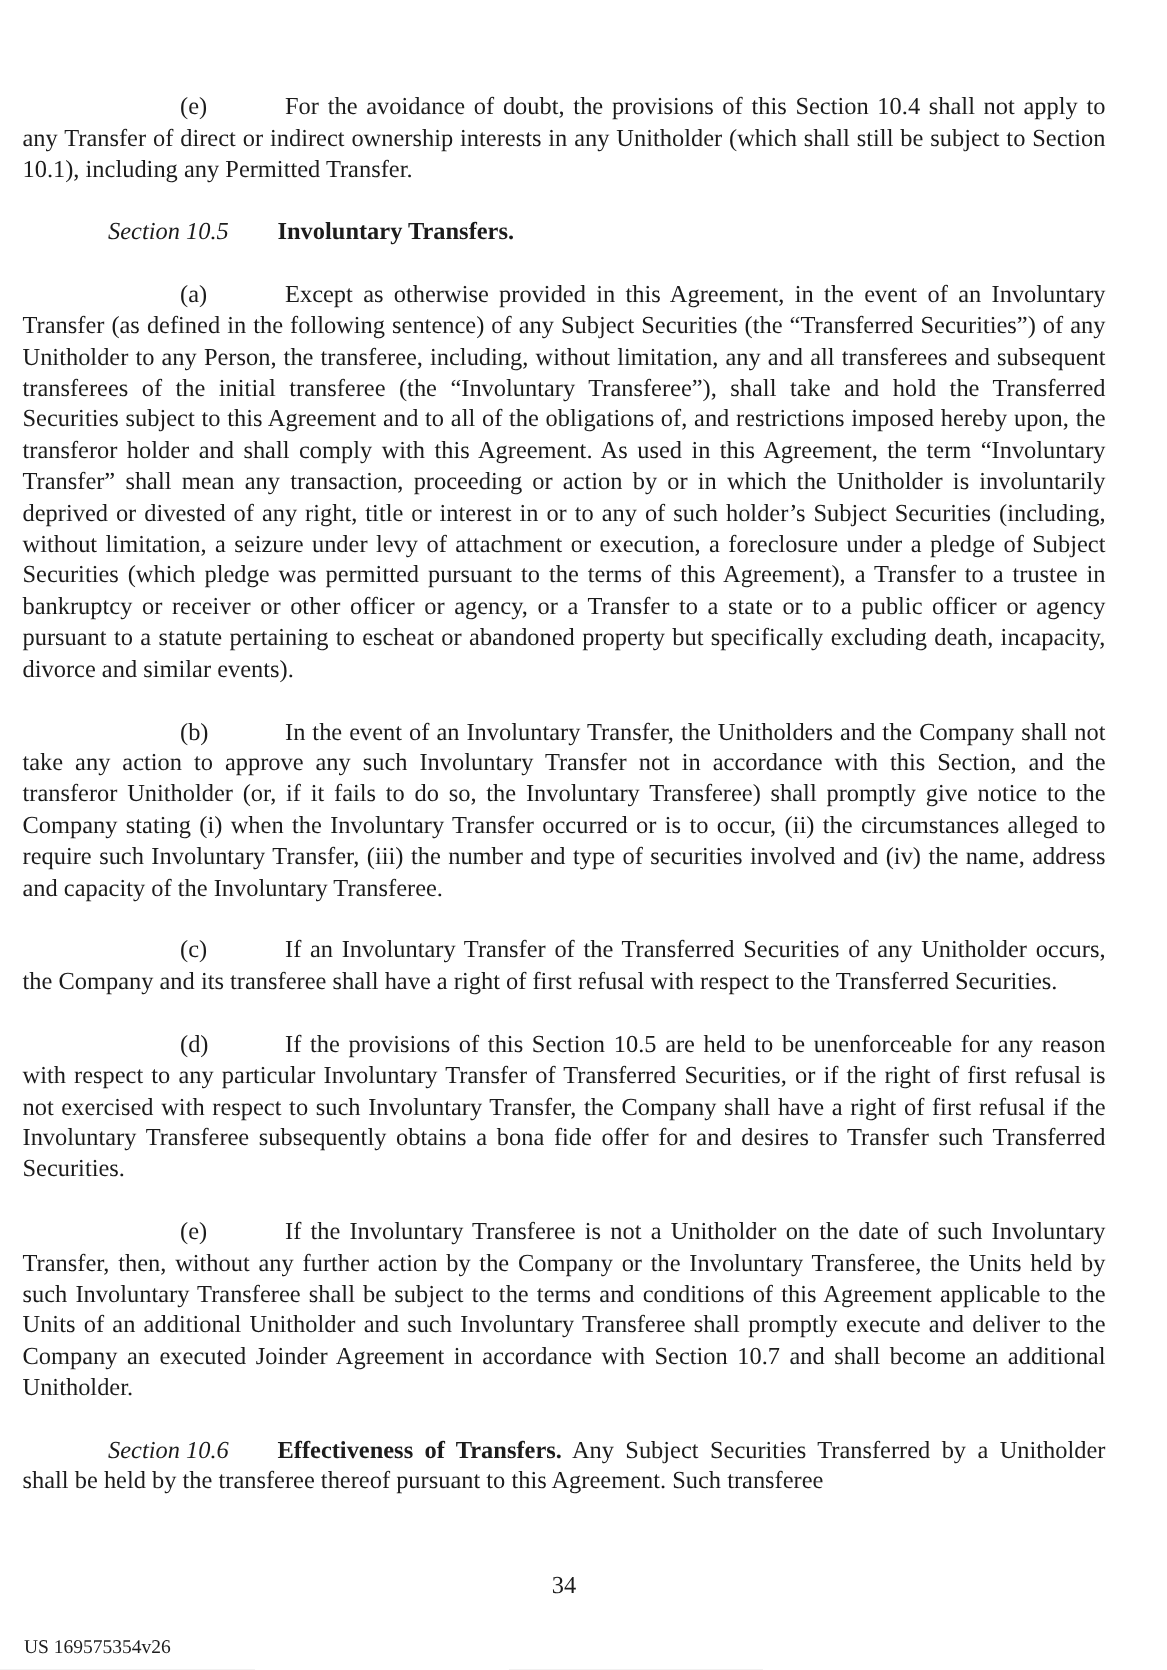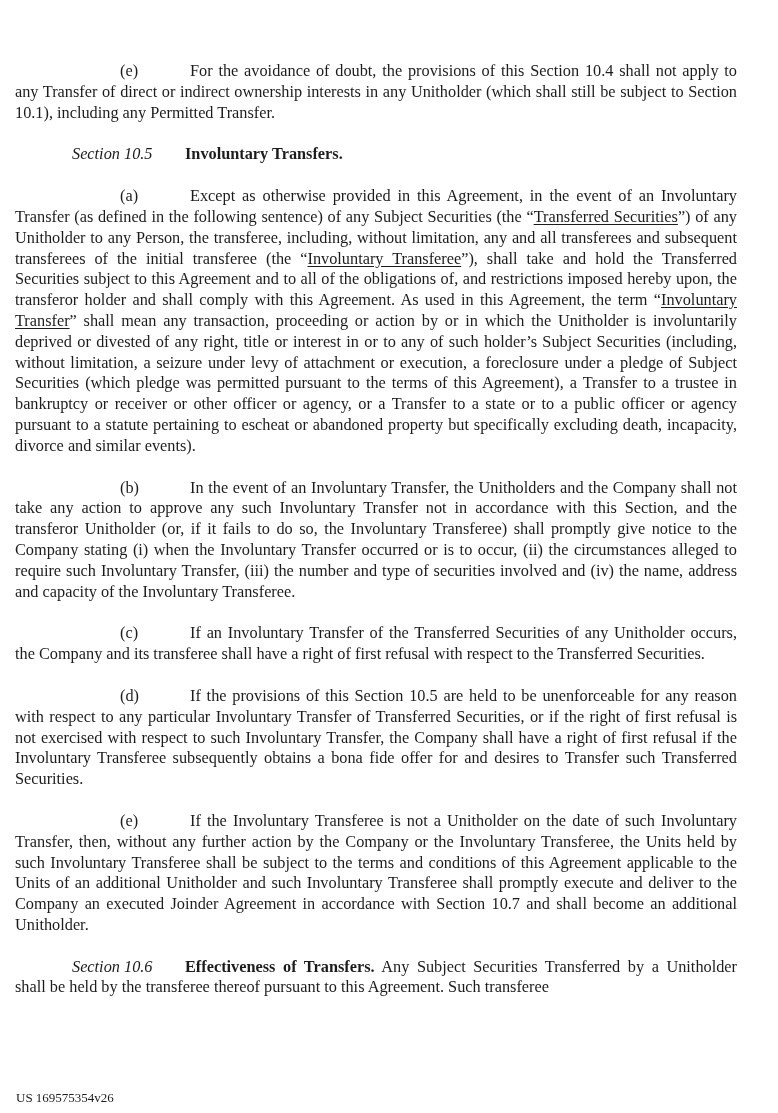--- a/index.html
+++ b/index.html
@@ -24,21 +24,21 @@
   p.para {
     margin: 0 0 21px 0;
     text-align: justify;
     text-align-last: left;
     text-indent: 105px;
   }
   p.para.section { text-indent: 57px; }
   .label { display: inline-block; text-indent: 0; }
   p.para.body .label { width: 70px; }
   p.para.section .label { width: 113px; font-style: italic; }
-  .u  { text-decoration: underline; text-underline-offset: 2px; }
+  .u  { text-underline-offset: 2px; }
   .bu { font-weight: bold; text-underline-offset: 2px; }
   .page-number {
     position: absolute;
     left: 15px;
     top: 1047px;
     width: 722px;
     text-align: center;
     font-size: 16.3px;
     line-height: 20.8px;
   }
@@ -57,14 +57,15 @@
   <div class="body-text">
       <p class="para body"><span class="label">(e)</span><span class="plain">For the avoidance of doubt, the provisions of this Section 10.4 shall not apply to any Transfer of direct or indirect ownership interests in any Unitholder (which shall still be subject to Section 10.1), including any Permitted Transfer.</span></p>
       <p class="para section"><span class="label">Section 10.5</span><span class="bu">Involuntary Transfers.</span></p>
       <p class="para body"><span class="label">(a)</span><span class="plain">Except as otherwise provided in this Agreement, in the event of an Involuntary Transfer (as defined in the following sentence) of any Subject Securities (the “</span><span class="u">Transferred Securities</span><span class="plain">”) of any Unitholder to any Person, the transferee, including, without limitation, any and all transferees and subsequent transferees of the initial transferee (the “</span><span class="u">Involuntary Transferee</span><span class="plain">”), shall take and hold the Transferred Securities subject to this Agreement and to all of the obligations of, and restrictions imposed hereby upon, the transferor holder and shall comply with this Agreement.  As used in this Agreement, the term “</span><span class="u">Involuntary Transfer</span><span class="plain">” shall mean any transaction, proceeding or action by or in which the Unitholder is involuntarily deprived or divested of any right, title or interest in or to any of such holder’s Subject Securities (including, without limitation, a seizure under levy of attachment or execution, a foreclosure under a pledge of Subject Securities (which pledge was permitted pursuant to the terms of this Agreement), a Transfer to a trustee in bankruptcy or receiver or other officer or agency, or a Transfer to a state or to a public officer or agency pursuant to a statute pertaining to escheat or abandoned property but specifically excluding death, incapacity, divorce and similar events).</span></p>
       <p class="para body"><span class="label">(b)</span><span class="plain">In the event of an Involuntary Transfer, the Unitholders and the Company shall not take any action to approve any such Involuntary Transfer not in accordance with this Section, and the transferor Unitholder (or, if it fails to do so, the Involuntary Transferee) shall promptly give notice to the Company stating (i) when the Involuntary Transfer occurred or is to occur, (ii) the circumstances alleged to require such Involuntary Transfer, (iii) the number and type of securities involved and (iv) the name, address and capacity of the Involuntary Transferee.</span></p>
       <p class="para body"><span class="label">(c)</span><span class="plain">If an Involuntary Transfer of the Transferred Securities of any Unitholder occurs, the Company and its transferee shall have a right of first refusal with respect to the Transferred Securities.</span></p>
       <p class="para body"><span class="label">(d)</span><span class="plain">If the provisions of this Section 10.5 are held to be unenforceable for any reason with respect to any particular Involuntary Transfer of Transferred Securities, or if the right of first refusal is not exercised with respect to such Involuntary Transfer, the Company shall have a right of first refusal if the Involuntary Transferee subsequently obtains a bona fide offer for and desires to Transfer such Transferred Securities.</span></p>
       <p class="para body"><span class="label">(e)</span><span class="plain">If the Involuntary Transferee is not a Unitholder on the date of such Involuntary Transfer, then, without any further action by the Company or the Involuntary Transferee, the Units held by such Involuntary Transferee shall be subject to the terms and conditions of this Agreement applicable to the Units of an additional Unitholder and such Involuntary Transferee shall promptly execute and deliver to the Company an executed Joinder Agreement in accordance with Section 10.7 and shall become an additional Unitholder.</span></p>
       <p class="para section"><span class="label">Section 10.6</span><span class="bu">Effectiveness of Transfers.</span><span class="plain">  Any Subject Securities Transferred by a Unitholder shall be held by the transferee thereof pursuant to this Agreement.  Such transferee</span></p>
     </div>
+  <div class="page-number">34</div>
   <div class="footer-id">US 169575354v26</div>
 </div>
 
 </body></html>

